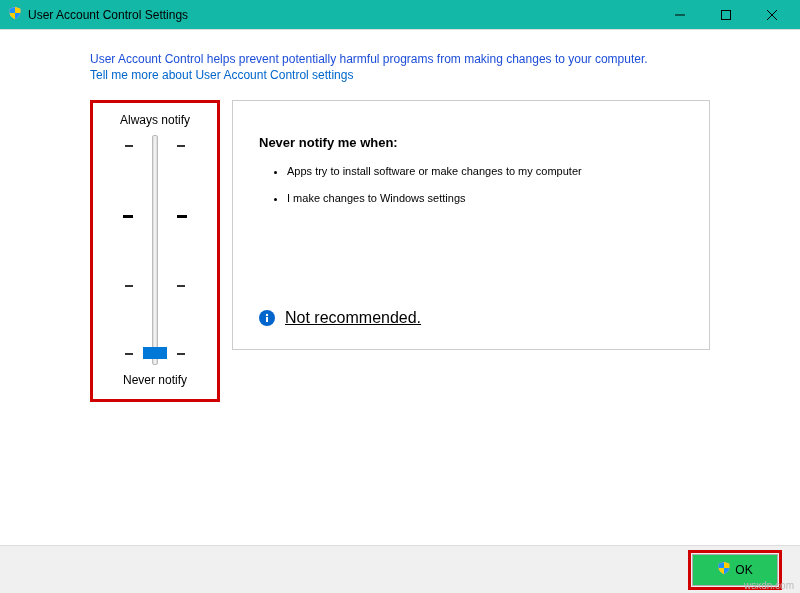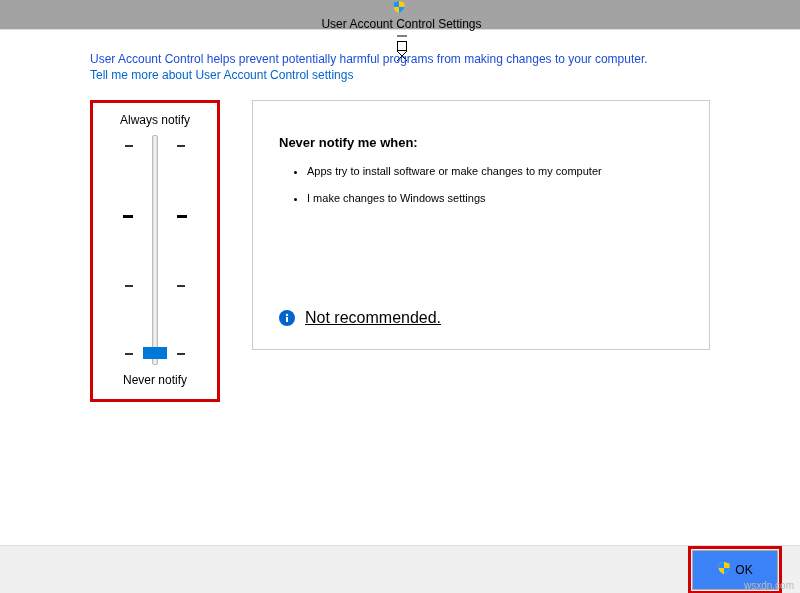--- a/index.html
+++ b/index.html
@@ -12,22 +12,21 @@
     overflow: hidden;
     color: #000;
   }
   
   .titlebar {
     height: 30px;
     border-bottom: 1px solid #ddd;
     display: flex;
     align-items: center;
     padding: 0 5px 0 8px;
-    background: #a3a3a3;
-    flex-direction: column;
+    background: #14b8a6;
   }
   .titlebar .title-icon { margin-right: 6px; }
   .titlebar .title-text { flex: 0 0 auto; font-size: 12px; }
   .titlebar .spacer { flex: 1; }
   .win-btn {
     width: 46px; height: 30px;
     display: flex; align-items: center; justify-content: center;
     font-family: "Segoe UI Symbol", sans-serif;
     font-size: 10px;
     color: #000;
@@ -52,21 +51,21 @@
   .link {
     color: #0066cc;
     font-size: 12px;
     display: inline-block;
     margin-bottom: 18px;
     cursor: pointer;
   }
 
   .main-row {
     display: flex;
-    gap: 32px;
+    gap: 12px;
     align-items: flex-start;
   }
 
   
   .slider-panel {
     border: 3px solid #d10000;
     padding: 6px 10px 8px 10px;
     width: 130px;
     text-align: center;
   }
@@ -147,22 +146,22 @@
     border-top: 1px solid #ddd;
     background: #f0f0f0;
     display: flex;
     align-items: center;
     justify-content: flex-end;
     padding-right: 22px;
     gap: 10px;
   }
   .btn {
     min-width: 86px;
-    height: 40px;
-    background: #3b82f6;
+    height: 32px;
+    background: #22c55e;
     border: 1px solid #adadad;
     font-size: 12px;
     display: flex; align-items: center; justify-content: center;
     gap: 4px;
     padding: 0 10px;
   }
   .btn.ok-wrap {
     outline: 3px solid #d10000;
     outline-offset: 1px;
   }

